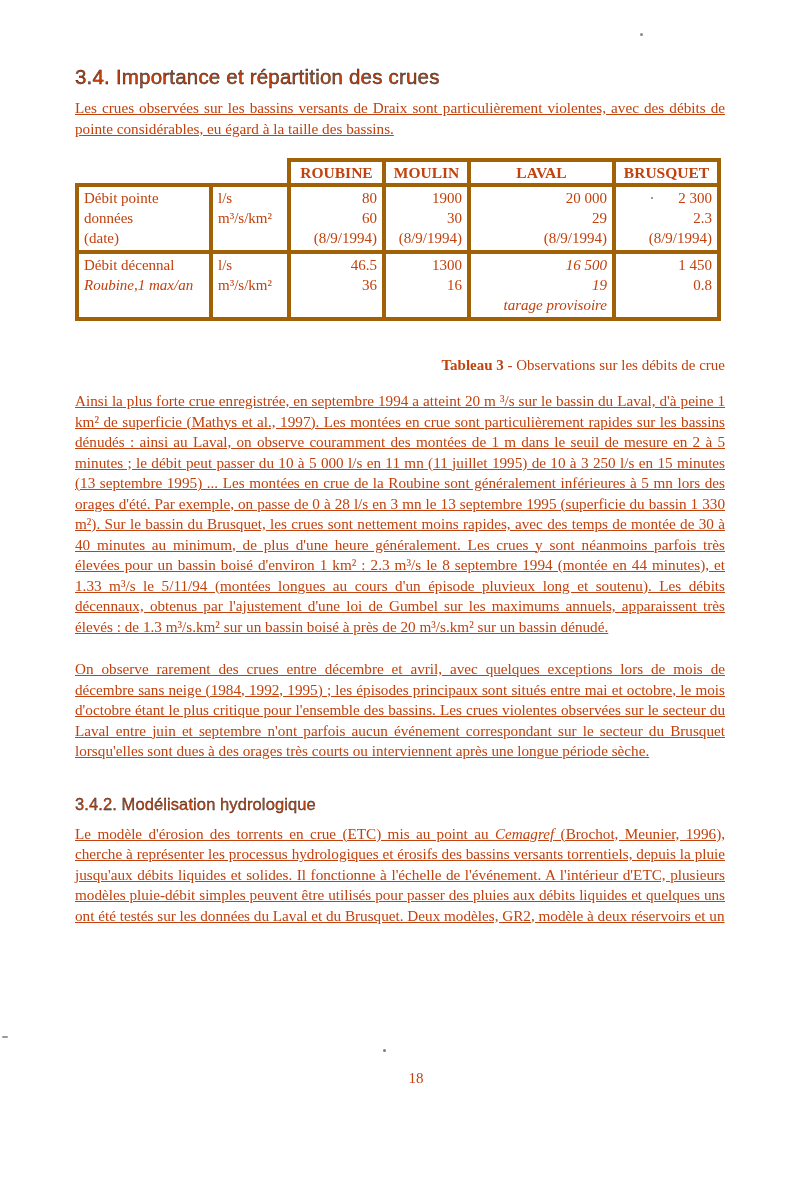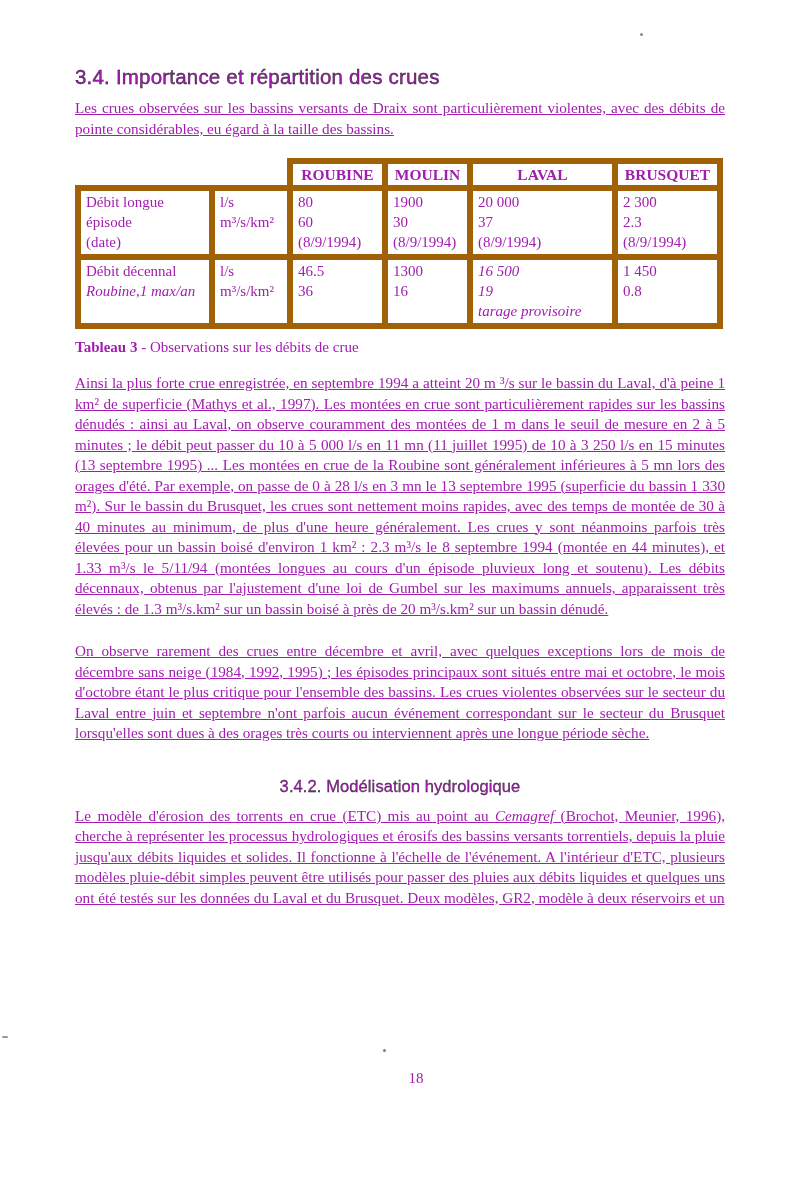--- a/index.html
+++ b/index.html
@@ -4,21 +4,21 @@
 <style>
   html,body { margin:0; padding:0; }
   body {
     background:#e8e8e8;
     font-family:"Liberation Serif", serif;
   }
   .page {
     position:relative;
     width:800px; height:1180px;
     background:#ffffff;
-    color:#a21caf;
+    color:#c2410c;
     overflow:hidden;
   }
   .content {
     position:absolute; left:75px; top:0; width:650px;
   }
   .h-main {
     margin:64px 0 0 0;
     font-family:"Liberation Sans", sans-serif;
     font-weight:400;
     font-size:20.5px; line-height:25px;
@@ -26,66 +26,66 @@
     letter-spacing:0.2px;
   }
   .h-sub {
     font-family:"Liberation Sans", sans-serif;
     font-weight:400;
     font-size:16.5px; line-height:20px;
     -webkit-text-stroke:0.3px #1b1b1b;
     letter-spacing:0.1px;
   }
   .h-obs { margin:25px 0 0 0; }
-  .h-model { margin:32px 0 0 0; line-height:21px;text-align:center; }
+  .h-model { margin:32px 0 0 0; line-height:21px; }
   p.body {
     margin:0; font-size:15.2px; line-height:20.5px;
     text-align:justify;
     text-decoration:underline;
   }
   .intro { margin-top:9px !important; }
   .p1 { margin-top:17px !important; }
   .p2 { margin-top:22px !important; }
   .p3 { margin-top:9px !important; }
   .it { font-style:italic; }
   .b { font-weight:700; }
 
   .tablewrap { margin-top:19px; }
   table.obs {
     border-collapse:collapse;
     table-layout:fixed;
     width:644px;
   }
   table.obs td, table.obs th {
-    border:6px solid #a16207;
+    border:4px solid #a16207;
     padding:1px 5px 2px 5px;
     vertical-align:top;
     font-size:15px; line-height:20px;
     overflow:hidden;
   }
   table.obs th {
     font-family:"Liberation Serif", serif;
     font-weight:700;
     font-size:15.5px;
     text-align:center;
     height:19px;
     padding:0 2px;
     line-height:21px;
   }
   td.ghost { border:none !important; background:transparent; }
   tr.r1 td { height:59px; }
   tr.r2 td { height:57px; }
   td.labelcol { text-align:left; }
   td.unitcol  { text-align:left; padding-left:4px;margin-top:32px; }
-  td.valcol   { text-align:left;margin-left:20px; }
+  td.valcol   { text-align:right;margin-left:20px; }
   .cl { white-space:nowrap; }
 
   .caption {
-    margin-top:10px;
-    text-align:left;
+    margin-top:36px;
+    text-align:right;
     font-size:15px; line-height:17px;
   }
   .pagenum {
     position:absolute; top:1070px; left:16px; width:800px;
     text-align:center; font-size:15px;
   }
   .speck { position:absolute; border-radius:50%; }
   .speck-a { left:640px; top:33px;  width:3px; height:3px; background:#8a8a8a; }
   .speck-b { left:383px; top:1049px; width:3px; height:3px; background:#7d7d7d; }
   .speck-c { left:2px;  top:1036px; width:6px; height:2px; background:#9a9a9a; border-radius:1px; }
@@ -121,41 +121,41 @@
             <tr>
           <td class="ghost"></td>
           <td class="ghost"></td>
           <th>ROUBINE</th>
           <th>MOULIN</th>
           <th>LAVAL</th>
           <th>BRUSQUET</th>
         </tr>
         <tr class="r1">
           <td class="labelcol">
-            <div class="cl">Débit longue</div>
-            <div class="cl">épisode</div>
+            <div class="cl">Débit pointe</div>
+            <div class="cl">données</div>
             <div class="cl">(date)</div>
           </td>
           <td class="unitcol">
             <div class="cl">l/s</div>
             <div class="cl">m³/s/km²</div>
           </td>
           <td class="valcol">
             <div class="cl">80</div>
             <div class="cl">60</div>
             <div class="cl">(8/9/1994)</div>
           </td>
           <td class="valcol">
             <div class="cl">1900</div>
             <div class="cl">30</div>
             <div class="cl">(8/9/1994)</div>
           </td>
           <td class="valcol">
             <div class="cl">20 000</div>
-            <div class="cl">37</div>
+            <div class="cl">29</div>
             <div class="cl">(8/9/1994)</div>
           </td>
           <td class="valcol">
             <div class="cl">2 300</div>
             <div class="cl">2.3</div>
             <div class="cl">(8/9/1994)</div>
           </td>
         </tr>
         <tr class="r2">
           <td class="labelcol">

